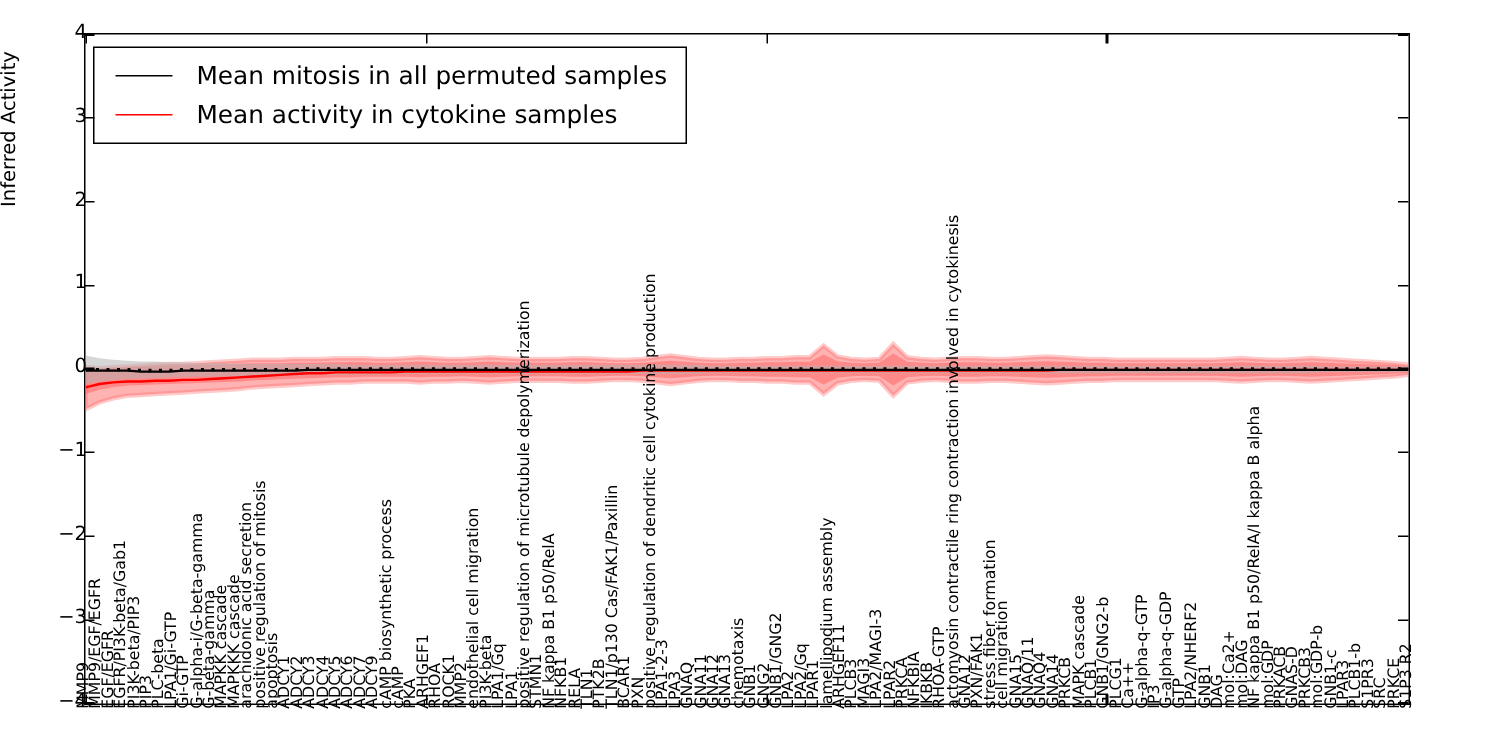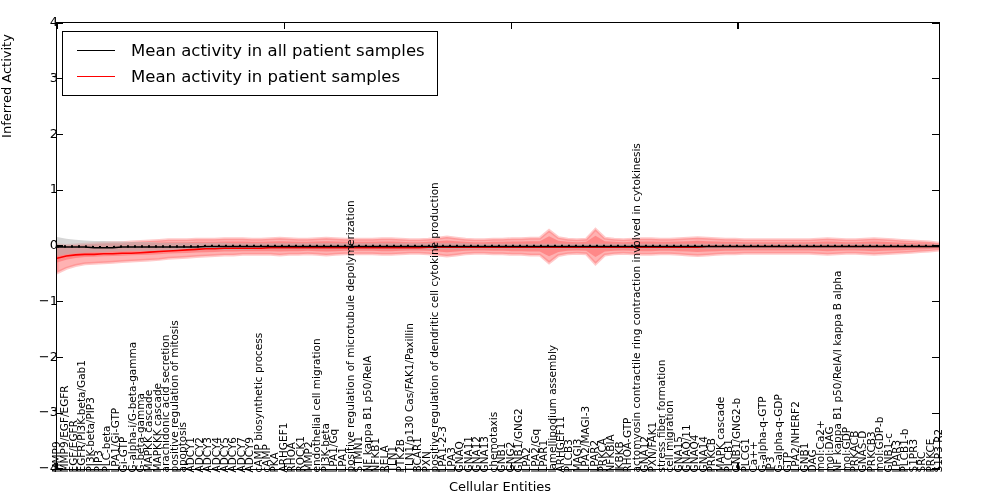--- a/index.html
+++ b/index.html
@@ -192,30 +192,29 @@
       <div class="xlab" style="left: 884.2px; bottom: 28px;">mol:GDP-b</div>
       <div class="xlab" style="left: 892.6px; bottom: 28px;">GNB1-c</div>
       <div class="xlab" style="left: 901px; bottom: 28px;">LPAR3</div>
       <div class="xlab" style="left: 909.4px; bottom: 28px;">PLCB1-b</div>
       <div class="xlab" style="left: 917.8px; bottom: 28px;">S1PR3</div>
       <div class="xlab" style="left: 926.2px; bottom: 28px;">SRC</div>
       <div class="xlab" style="left: 934.6px; bottom: 28px;">PRKCE</div>
       <div class="xlab" style="left: 943px; bottom: 28px;">S1P3 R2</div>
     </div>
 
-  <div id="x-axis-label">Cellular Entities</div>
 
   <div id="legend">
     <div class="legend-row">
       <span class="legend-swatch"></span>
-      <span class="legend-text">Mean activity in all patient samples</span>
+      <span class="legend-text">Mean mitosis in all permuted samples</span>
     </div>
     <div class="legend-row">
       <span class="legend-swatch red"></span>
-      <span class="legend-text">Mean activity in patient samples</span>
+      <span class="legend-text">Mean activity in cytokine samples</span>
     </div>
   </div>
 
 <div class="ytick-label" style="top: 15px;">4</div>
     <div class="ytick-mark" style="top: 22.3px;"></div>
     <div class="ytick-mark" style="left: 932px; top: 22.3px;"></div>
     <div class="ytick-label" style="top: 70.75px;">3</div>
     <div class="ytick-mark" style="top: 78.05px;"></div>
     <div class="ytick-mark" style="left: 932px; top: 78.05px;"></div>
     <div class="ytick-label" style="top: 126.5px;">2</div>

